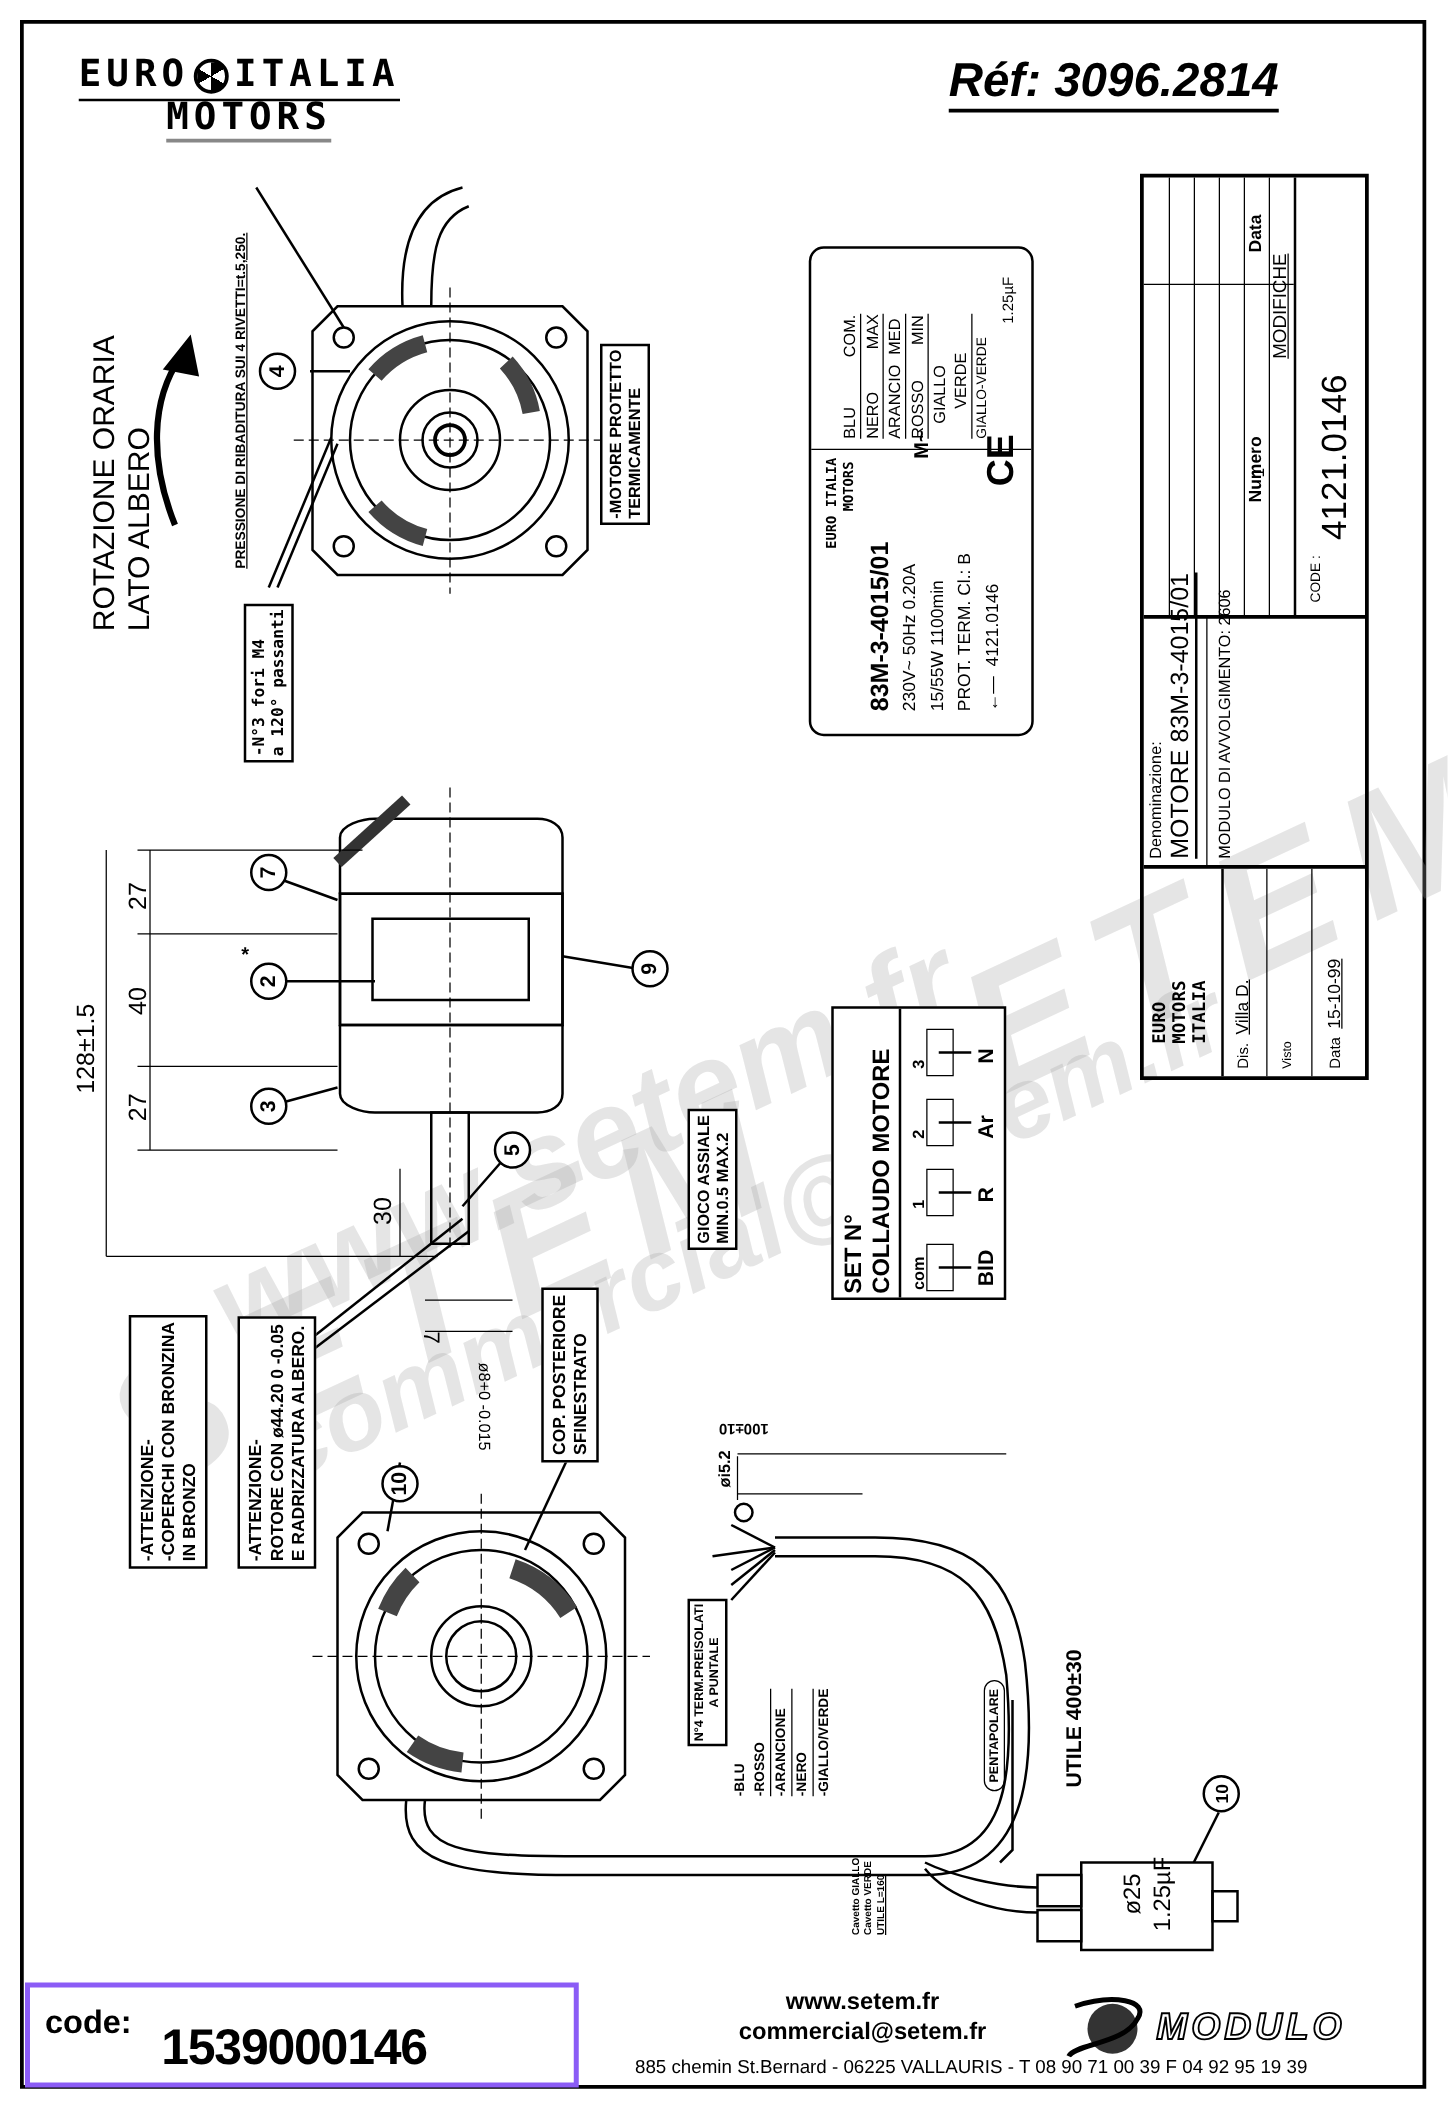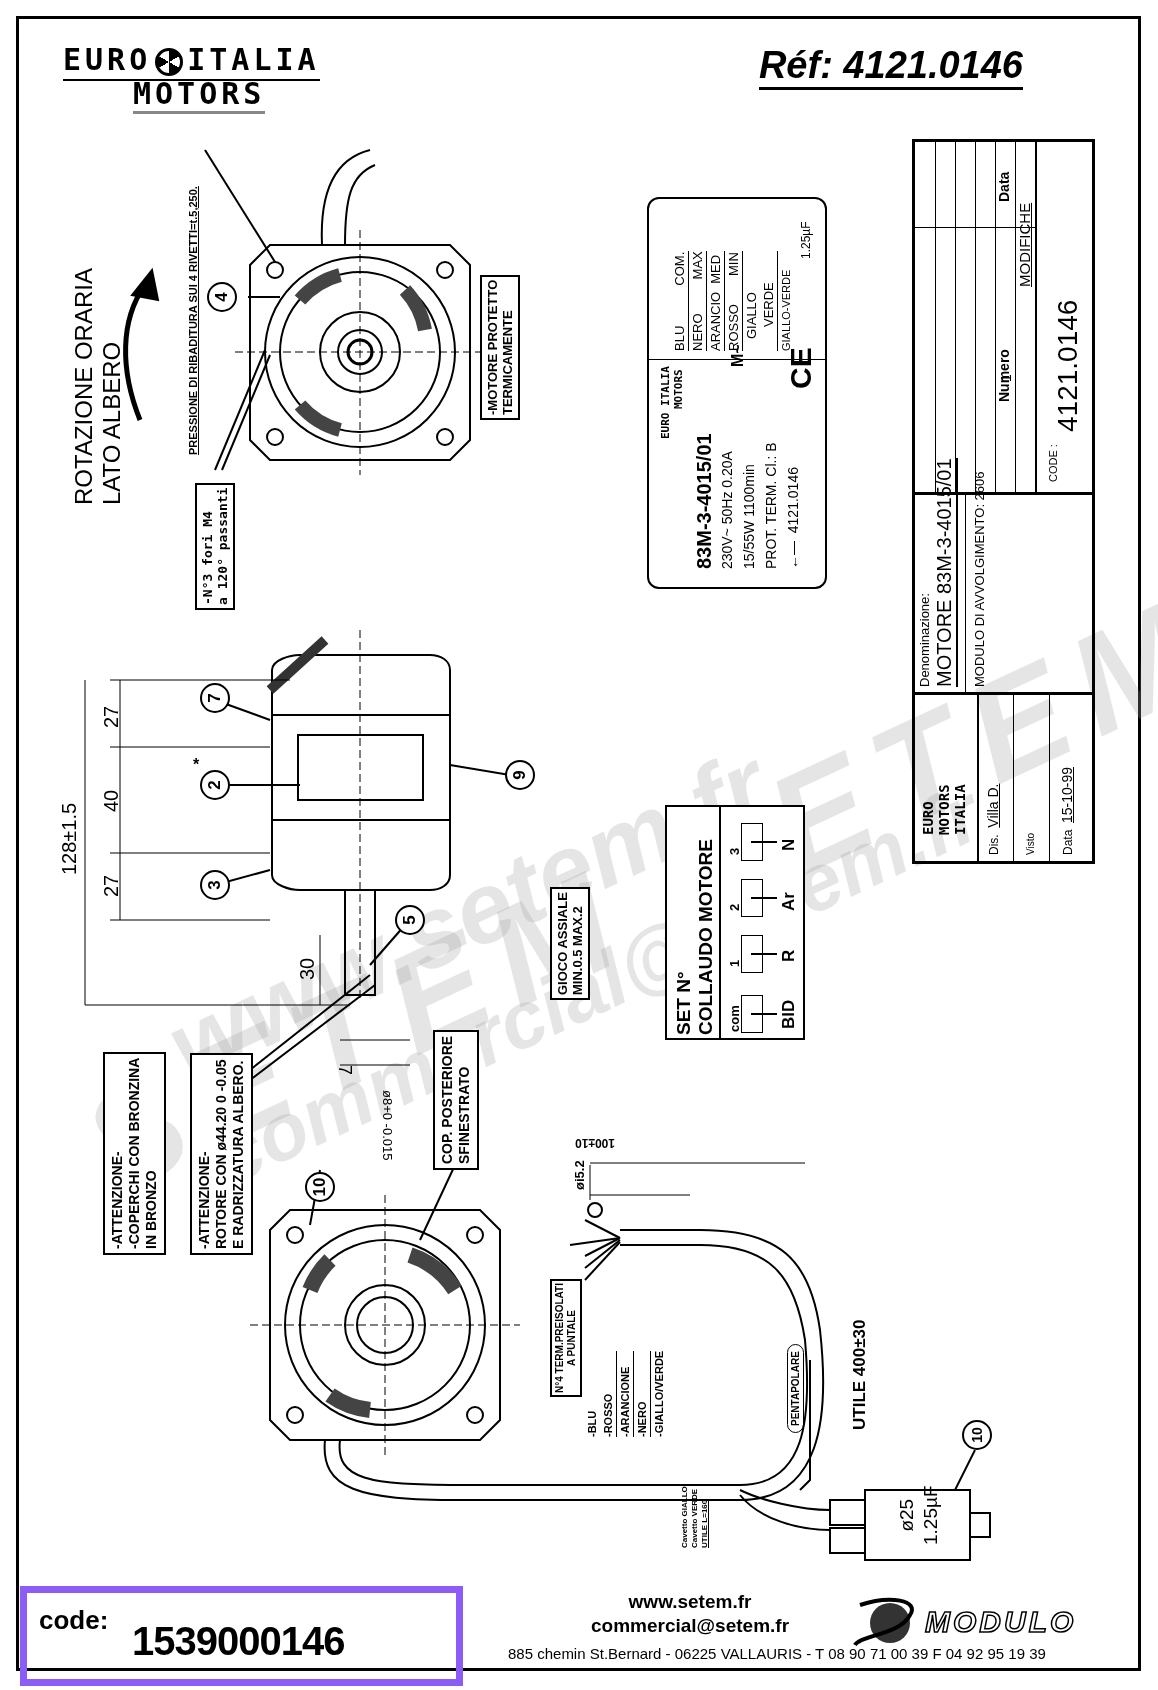--- a/index.html
+++ b/index.html
@@ -12,38 +12,38 @@
   .logo2{left:133px;top:76px;font-size:30px;border-bottom:3px solid #888;}
   .logo-fan{display:inline-block;width:22px;height:22px;border-radius:50%;border:3px solid #000;vertical-align:middle;margin:0 4px;background:conic-gradient(#000 0 60deg,#fff 60deg 120deg,#000 120deg 180deg,#fff 180deg 240deg,#000 240deg 300deg,#fff 300deg 360deg);}
   .ref{right:135px;top:44px;font-size:38px;font-weight:bold;font-style:italic;border-bottom:3px solid #000;}
   .box{position:absolute;border:2px solid #000;box-sizing:border-box;background:#fff;}
   .lbl{font-size:13px;font-weight:bold;line-height:15px;}
   .callout{position:absolute;width:30px;height:30px;border:2.5px solid #000;border-radius:50%;background:#fff;box-sizing:border-box;font-weight:bold;font-size:17px;display:flex;align-items:center;justify-content:center;transform:rotate(-90deg);}
   svg{position:absolute;left:0;top:0;}
   .plate{position:absolute;left:647px;top:197px;width:180px;height:392px;border:2px solid #000;border-radius:12px;box-sizing:border-box;}
   .title-block{position:absolute;left:912px;top:139px;width:183px;height:725px;border:3px solid #000;box-sizing:border-box;}
   .watermark{position:absolute;font-size:110px;font-weight:bold;font-style:italic;color:rgba(160,160,160,0.28);transform-origin:0 0;white-space:nowrap;pointer-events:none;}
-  .code-box{position:absolute;left:20px;top:1586px;width:443px;height:100px;border:7px solid #8b5cf6;box-sizing:border-box;}
+  .code-box{position:absolute;left:20px;top:1586px;width:443px;height:84px;border:4px solid #8b5cf6;box-sizing:border-box;}
   .code-lbl{position:absolute;left:12px;top:12px;font-size:26px;font-weight:bold;}
   .code-val{position:absolute;left:105px;top:26px;font-size:40px;font-weight:bold;letter-spacing:-1px;}
   .footer-web{position:absolute;left:590px;top:1590px;width:200px;text-align:center;font-size:19px;font-weight:bold;line-height:24px;}
   .footer-addr{position:absolute;left:508px;top:1645px;font-size:15px;}
   .setem-logo{position:absolute;left:850px;top:1595px;}
   .setem-txt{position:absolute;left:925px;top:1605px;font-size:30px;font-style:italic;font-weight:bold;color:#fff;-webkit-text-stroke:1.5px #000;letter-spacing:3px;}
 </style>
 </head>
 <body>
 
 <div class="frame"></div>
 
 <div class="abs logo-line logo1">
   <span>EURO</span><span class="logo-fan"></span><span>ITALIA</span>
 </div>
 <div class="abs logo-line logo2">MOTORS</div>
-<div class="abs ref">Réf:  4121.0146</div>
+<div class="abs ref">Réf:  3096.2814</div>
 
 <div class="watermark" style="left:150px;top:1000px;transform:rotate(-25deg);font-size:100px;">www.setem.fr</div>
 <div class="watermark" style="left:60px;top:1080px;transform:rotate(-25deg);font-size:140px;letter-spacing:20px;">SETEM SETEM</div>
 <div class="watermark" style="left:200px;top:1120px;transform:rotate(-25deg);font-size:80px;">commercial@setem.fr</div>
 
 <svg width="1158" height="1690">
   <g fill="none" stroke="#000" stroke-width="2">
 
     <path d="M270 245 L450 245 L470 265 L470 440 L450 460 L270 460 L250 440 L250 265 Z"></path>
     <circle cx="360" cy="352" r="95"></circle>

